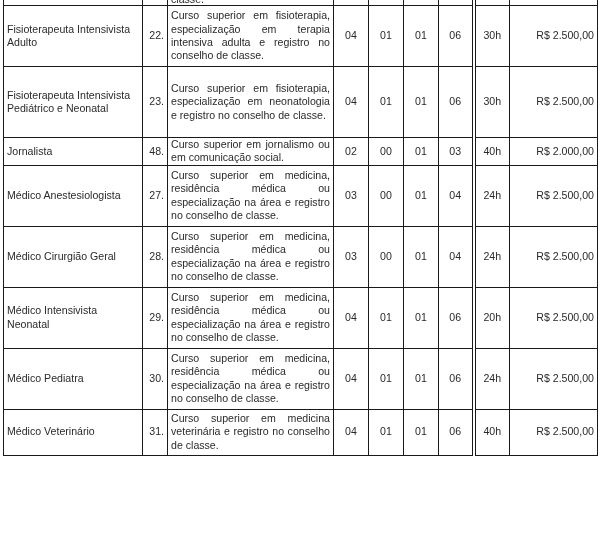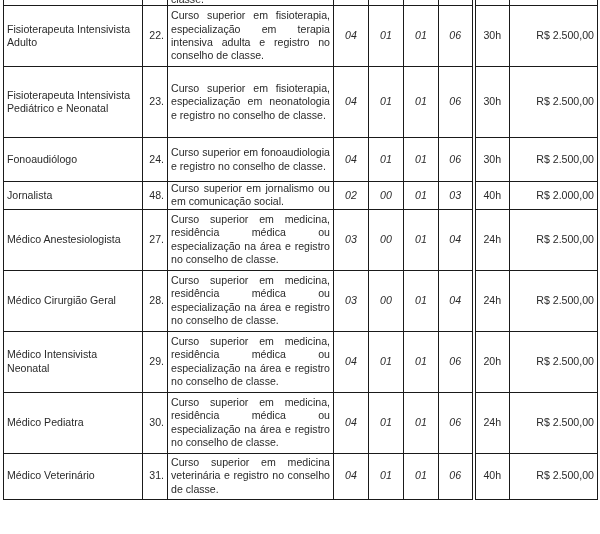--- a/index.html
+++ b/index.html
@@ -27,21 +27,21 @@
   }
   table.jobs td {
     border: 1.3px solid #1a1a1a;
     padding: 0 3px;
     vertical-align: middle;
     overflow: hidden;
   }
   td.cargo { text-align: left; padding-left: 5px; }
   td.num { text-align: right; padding: 0 1px 0 0; }
   td.req { text-align: justify; text-align-last: left; padding: 0 4px 0 4px; hyphens: none; }
-  td.qty { text-align: center; padding: 0; font-style: italic; }
+  td.qty { text-align: center; padding: 0; }
   td.ch { text-align: center; padding: 0; border-left: 4px double #1a1a1a !important; }
   td.venc { text-align: right; padding: 0; }
   td.req-col { border-right: 2px solid #1a1a1a; }
 </style>
 </head>
 <body>
 
 <table class="jobs">
   <colgroup>
     <col style="width:139px">
@@ -74,31 +74,20 @@
         <td class="qty">01</td>
         <td class="qty">01</td>
         <td class="qty">06</td>
         <td class="ch">30h</td>
         <td class="venc">R$ 2.500,00</td>
       </tr>
       <tr style="height: 71px;">
         <td class="cargo">Fisioterapeuta Intensivista Pediátrico e Neonatal</td>
         <td class="num">23.</td>
         <td class="req req-col">Curso superior em fisioterapia, especialização em neonatologia e registro no conselho de classe.</td>
-        <td class="qty">04</td>
-        <td class="qty">01</td>
-        <td class="qty">01</td>
-        <td class="qty">06</td>
-        <td class="ch">30h</td>
-        <td class="venc">R$ 2.500,00</td>
-      </tr>
-      <tr style="height: 44px;">
-        <td class="cargo">Fonoaudiólogo</td>
-        <td class="num">24.</td>
-        <td class="req req-col">Curso superior em fonoaudiologia e registro no conselho de classe.</td>
         <td class="qty">04</td>
         <td class="qty">01</td>
         <td class="qty">01</td>
         <td class="qty">06</td>
         <td class="ch">30h</td>
         <td class="venc">R$ 2.500,00</td>
       </tr>
       <tr style="height: 26px;">
         <td class="cargo">Jornalista</td>
         <td class="num">48.</td>

